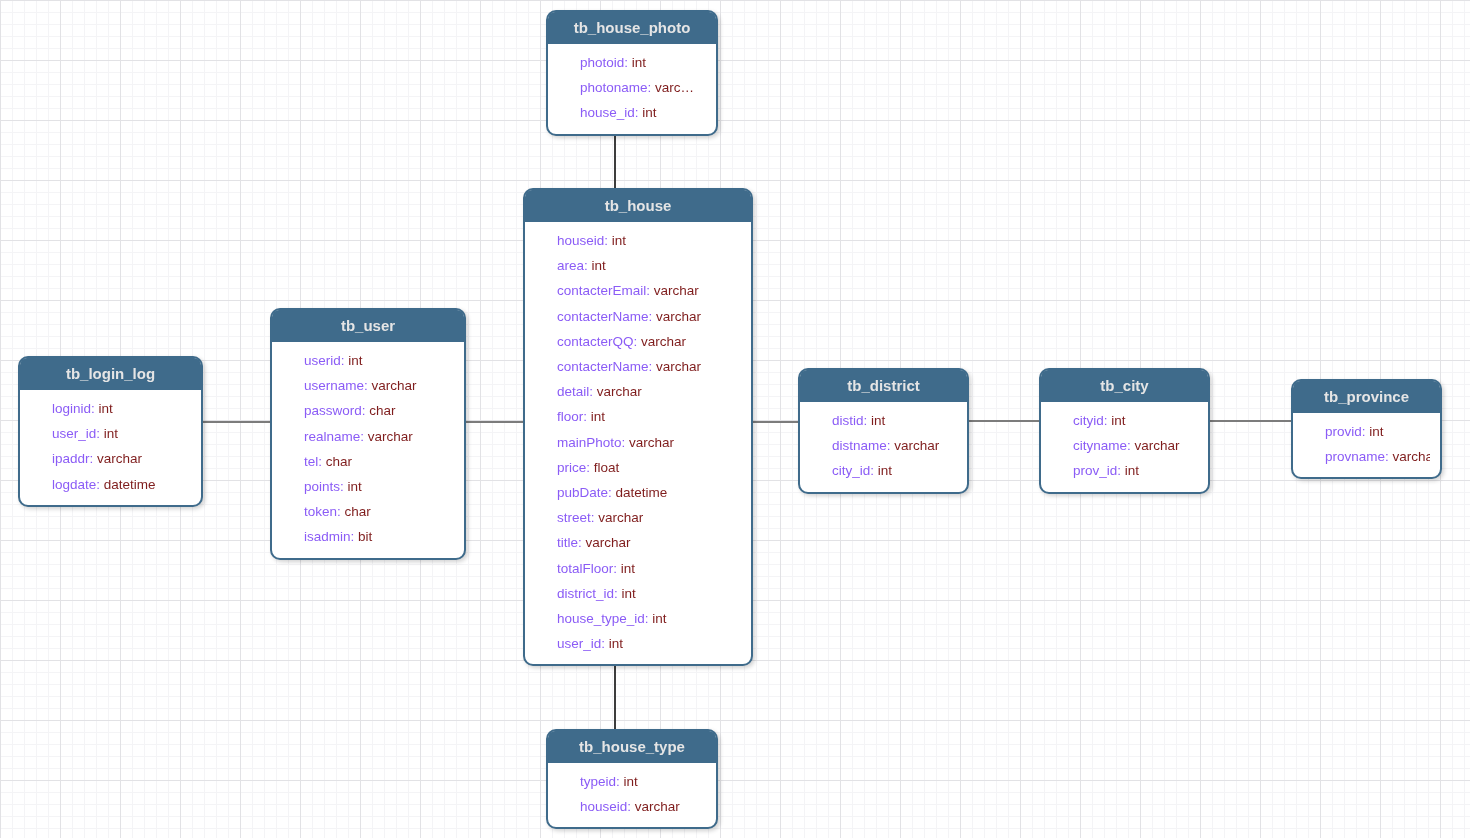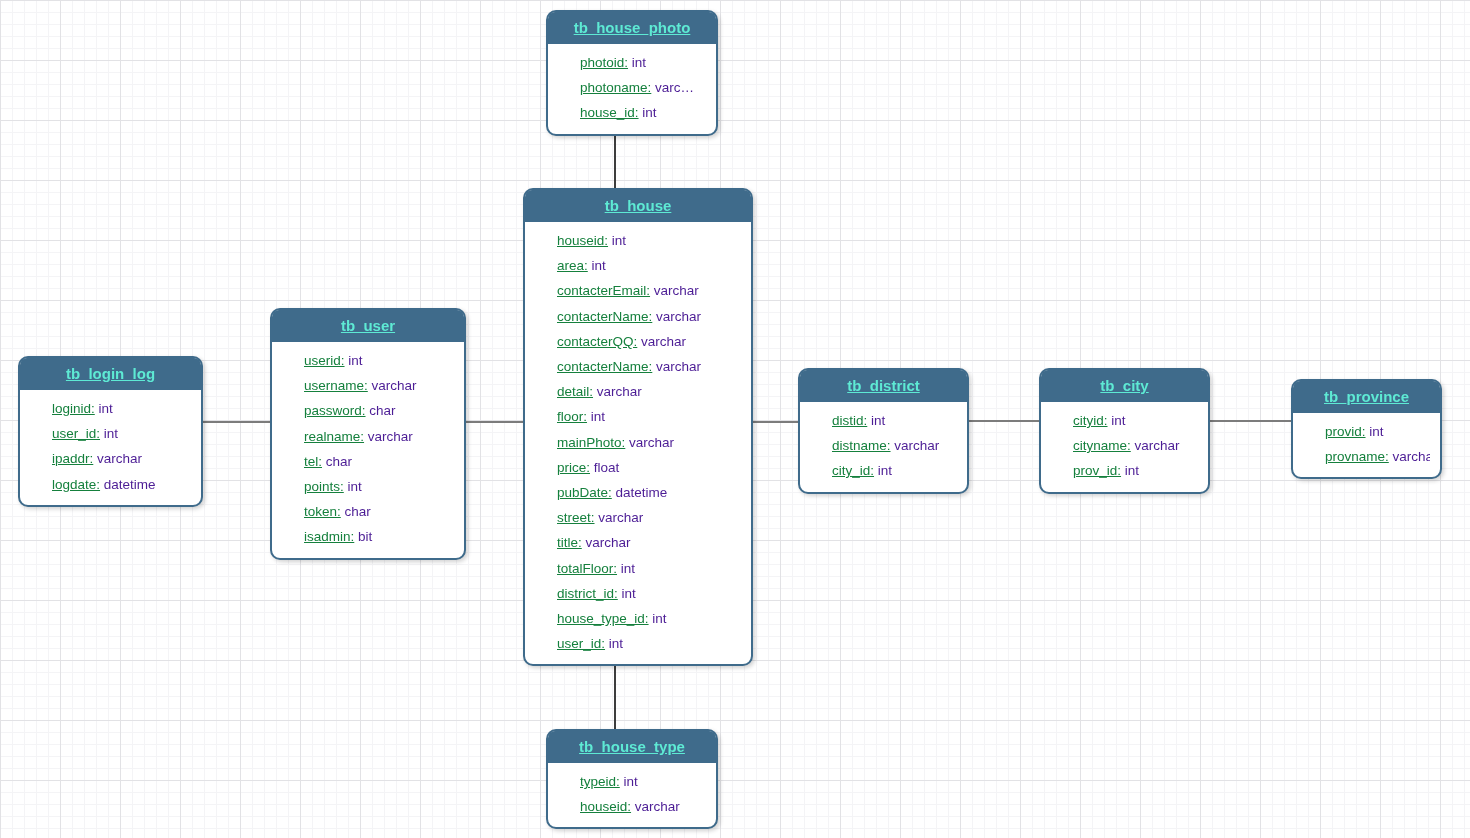--- a/index.html
+++ b/index.html
@@ -20,42 +20,41 @@
   .entity {
     position: absolute;
     background: #ffffff;
     border: 2px solid #3f6b8b;
     border-radius: 10px;
     box-shadow: 2px 2px 4px rgba(0,0,0,0.18);
     box-sizing: border-box;
   }
   .entity-header {
     background: #3f6b8b;
-    color: #5eead4;
+    color: #e5e5e5;
     font-weight: bold;
     font-size: 15px;
     line-height: 18px;
     text-align: center;
     padding: 7px 6px;
     border-radius: 7px 7px 0 0;
     white-space: nowrap;
     overflow: hidden;
-    text-decoration: underline;
   }
   .entity-body {
     padding: 6px 10px 8px 32px;
   }
   .field-row {
     font-size: 13.5px;
     line-height: 25.2px;
     white-space: nowrap;
     overflow: hidden;
   }
-  .field-name { color: #15803d; text-decoration: underline; }
-  .field-type { color: #4c1d95; }
+  .field-name { color: #8b5cf6; }
+  .field-type { color: #7f1d1d; }
   .connector { position: absolute; }
   .connector.h { height: 2px; background: #7c7c7c; }
   .connector.v { width: 2px; background: #3d3d3d; }
 </style>
 </head>
 <body>
 
 <div class="canvas">
 
   <div class="connector v" style="left:614px; top:133px; height:56px;"></div>

